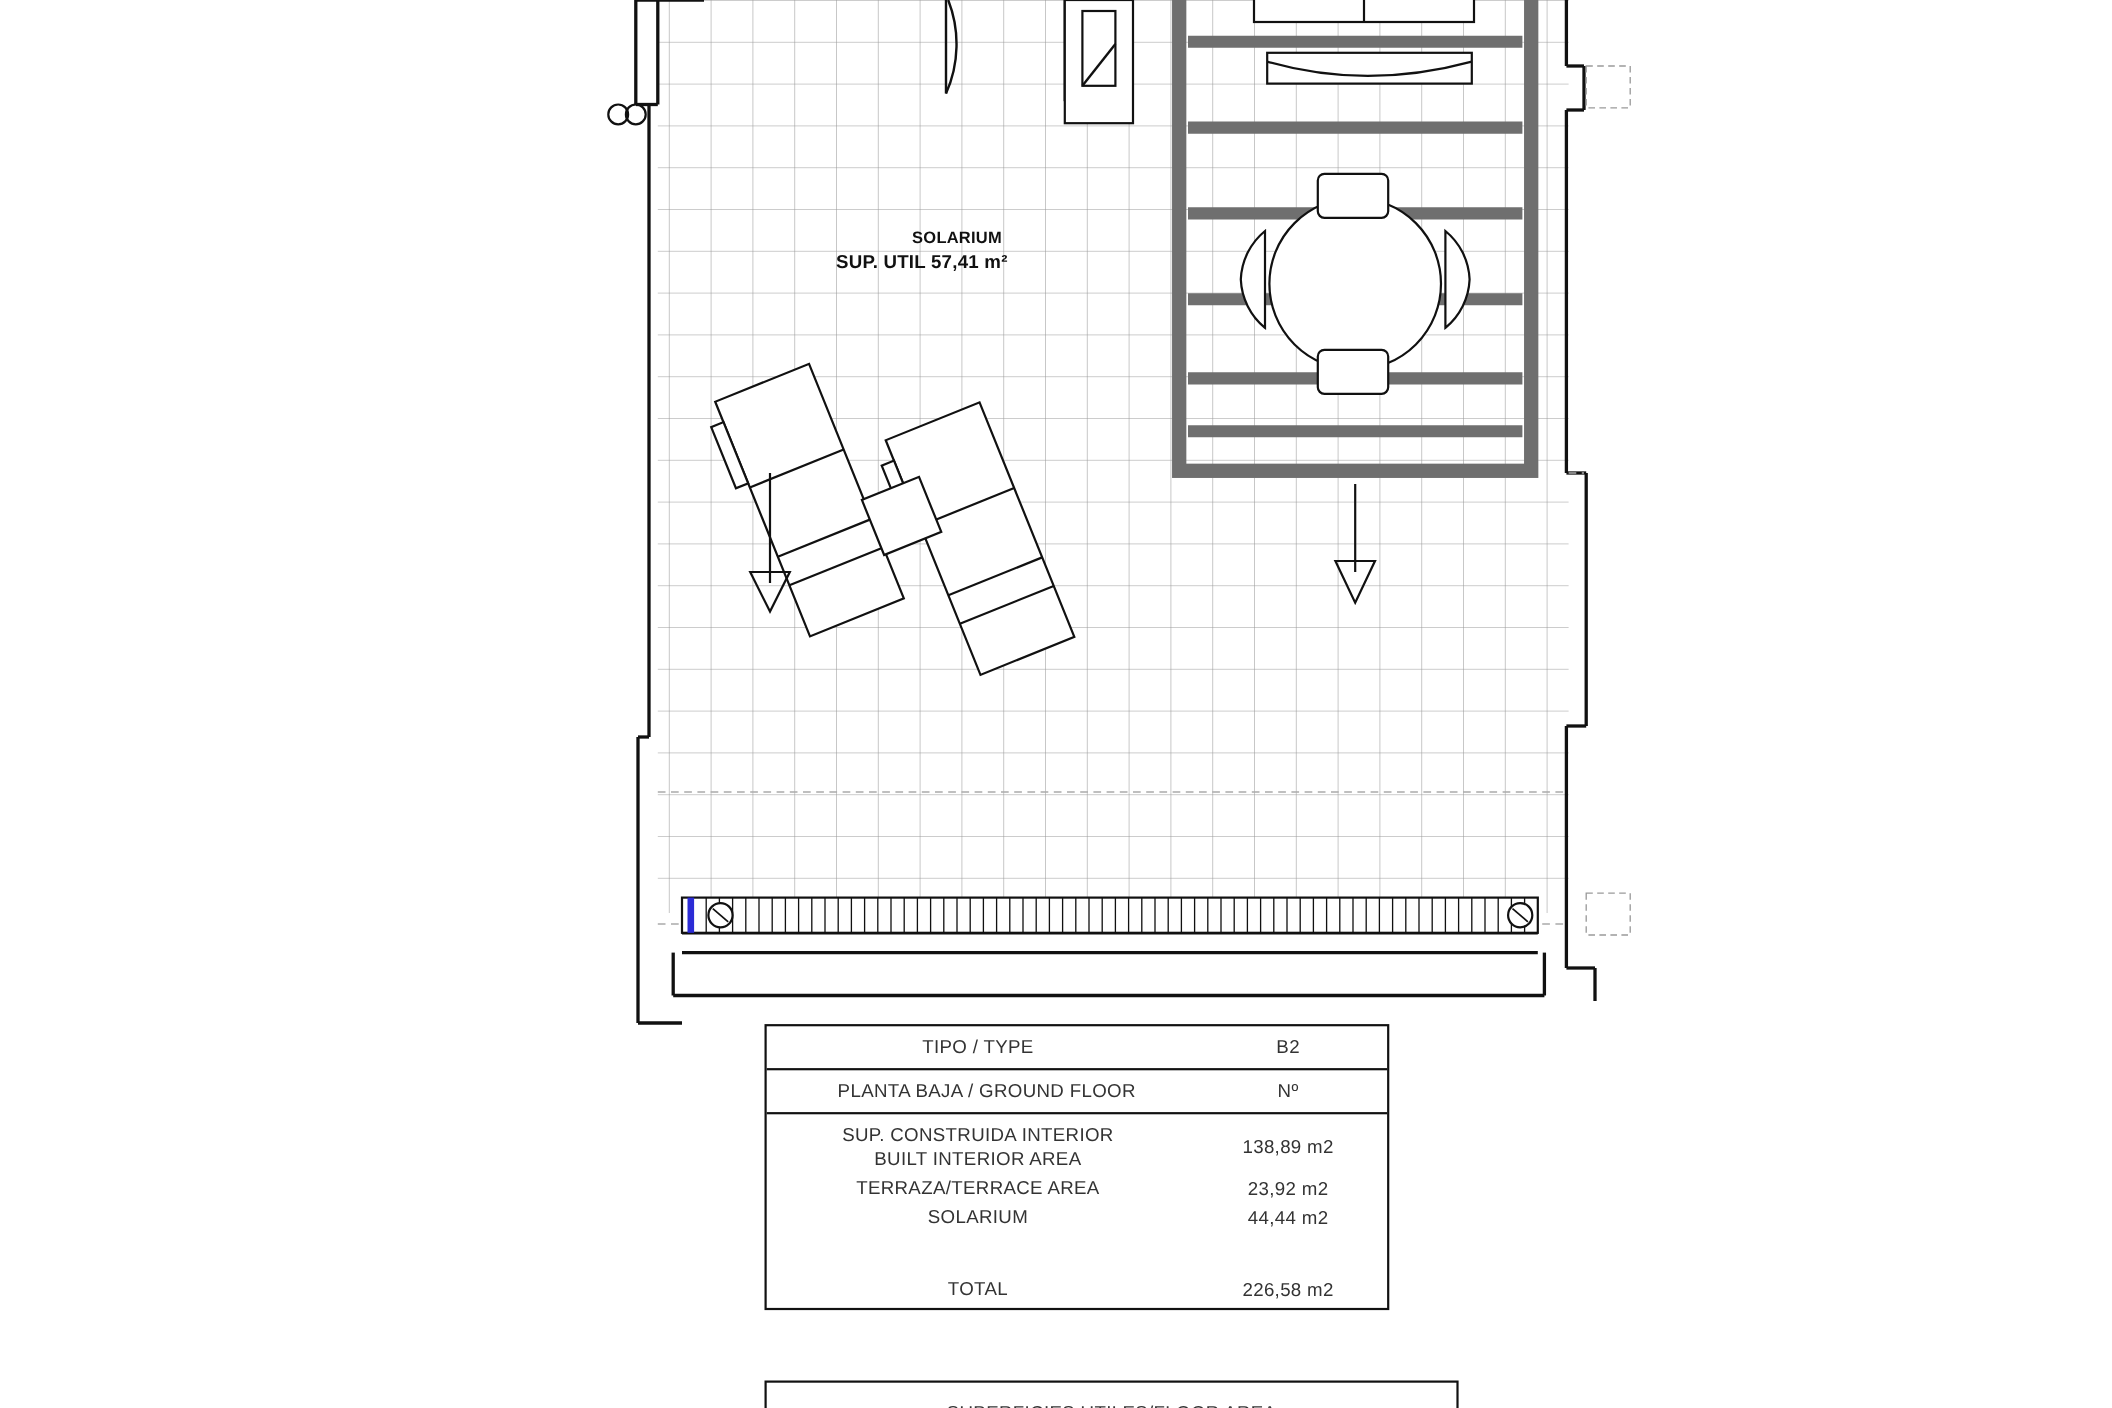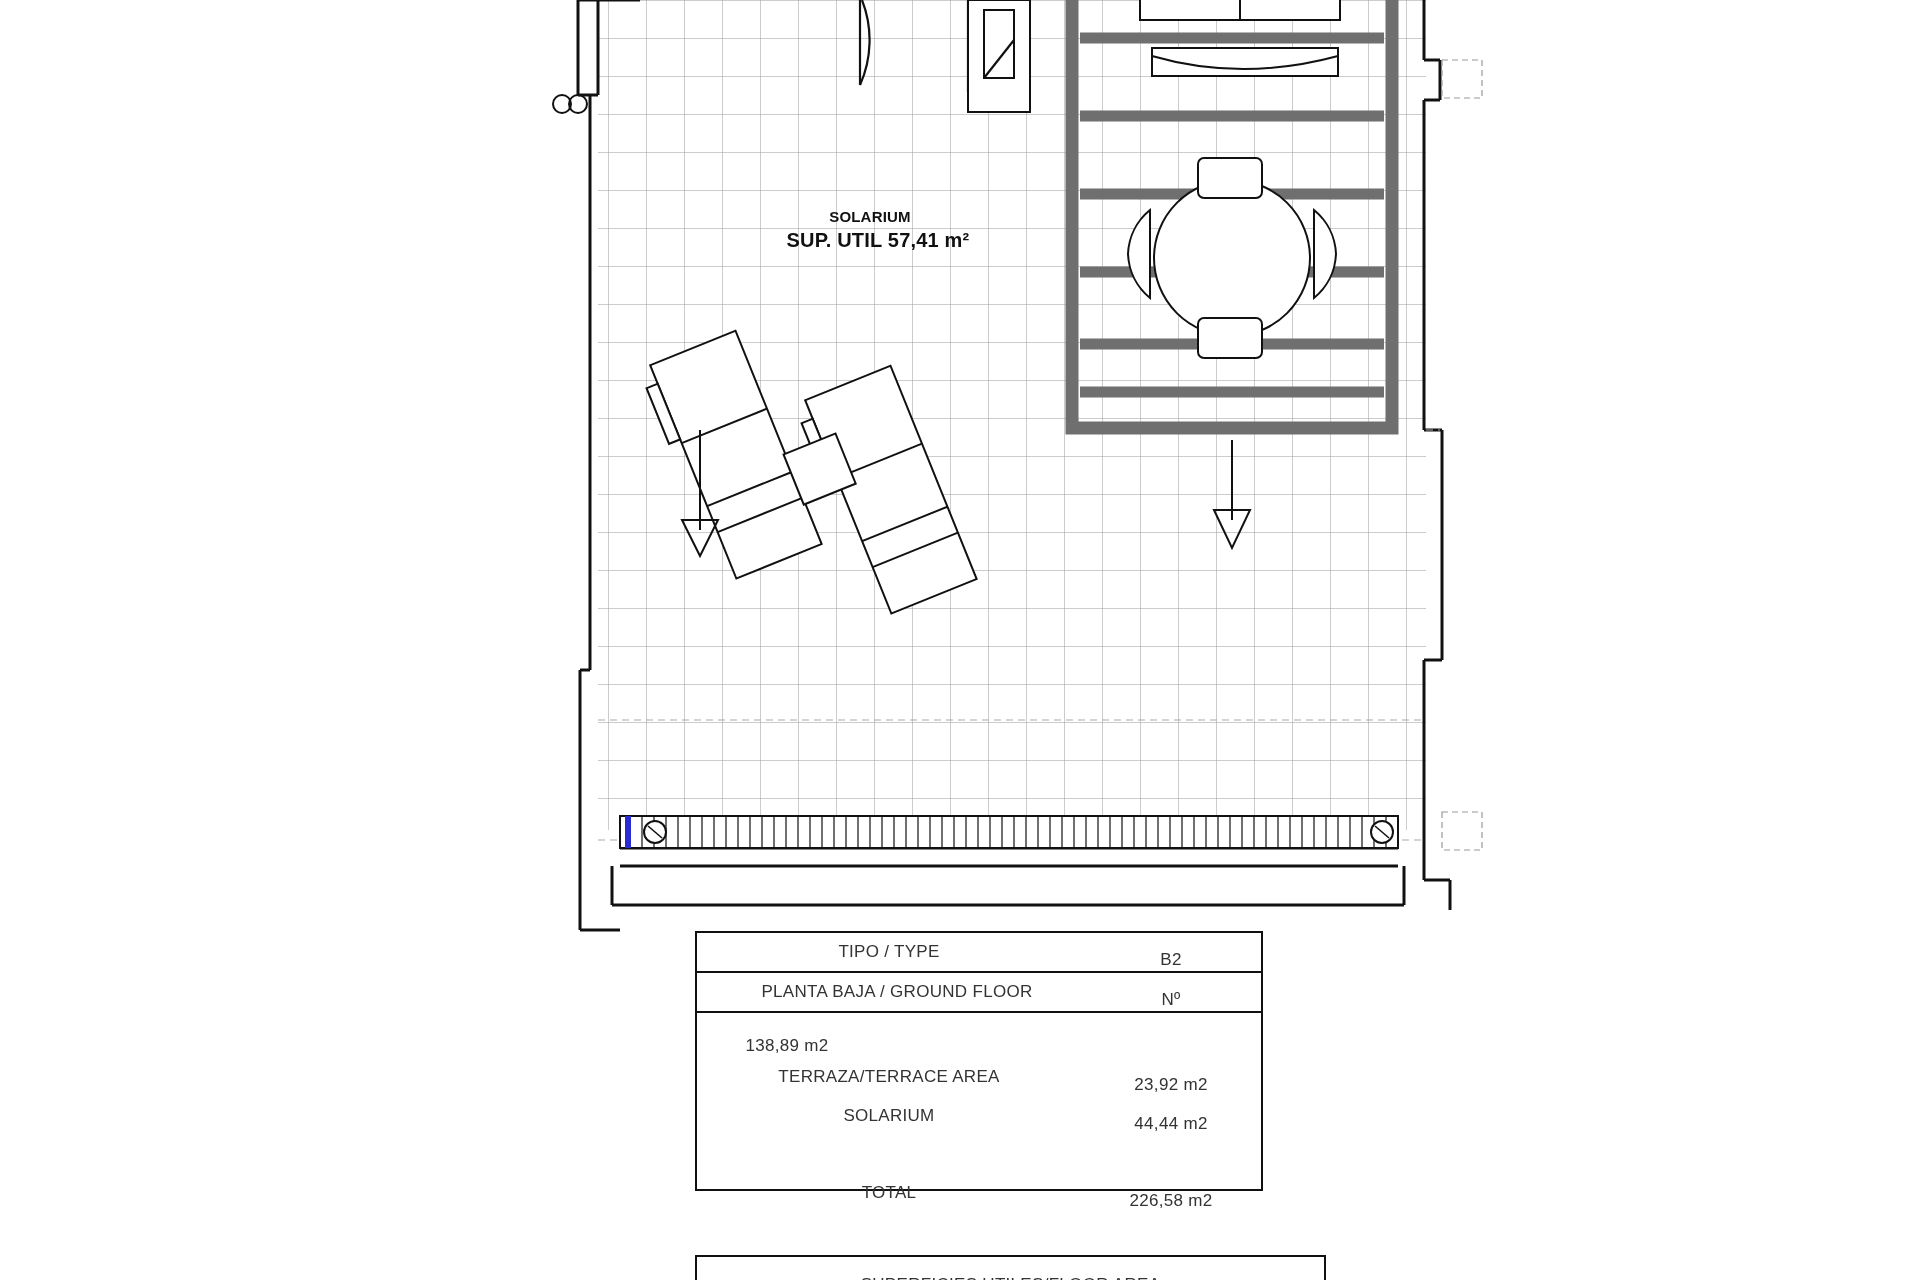--- a/index.html
+++ b/index.html
@@ -34,24 +34,24 @@
     color: #111;
     white-space: nowrap;
   }
   #solarium-title {
     left: 760px;
     top: 208px;
     width: 220px;
     font-size: 15px;
   }
   #solarium-area {
-    left: 748px;
+    left: 708px;
     top: 229px;
     width: 260px;
-    font-size: 20px;
+    font-size: 17px;
   }
 
   
   .table-block {
     position: absolute;
     border: 2px solid #111;
     background: #fff;
     box-sizing: border-box;
   }
   #type-table {
@@ -81,21 +81,20 @@
     letter-spacing: 0.3px;
     line-height: 1.35;
   }
   .tcell-value {
     width: 180px;
     flex: 0 0 180px;
     text-align: center;
     font-size: 17px;
     color: #333;
     letter-spacing: 0.3px;
-    margin-top: 15px;
   }
   .r-type { height: 40px; }
   .r-floor { height: 40px; padding-left: 16px; }
   .r-body {
     height: 180px;
     border-bottom: none;
     display: block;
     position: relative;
     padding-top: 8px;
     box-sizing: border-box;
@@ -339,20 +338,24 @@
   </div>
 
   <div class="trow r-floor">
     <div class="tcell-label">PLANTA BAJA / GROUND FLOOR</div>
     <div class="tcell-value">Nº</div>
   </div>
 
   <div class="trow r-body">
 
     <div class="body-line two-line">
+      <div class="tcell-label">
+        <span>SUP. CONSTRUIDA INTERIOR</span><br>
+        <span>BUILT INTERIOR AREA</span>
+      </div>
       <div class="tcell-value">138,89 m2</div>
     </div>
 
     <div class="body-line">
       <div class="tcell-label">TERRAZA/TERRACE AREA</div>
       <div class="tcell-value">23,92 m2</div>
     </div>
 
     <div class="body-line">
       <div class="tcell-label">SOLARIUM</div>

